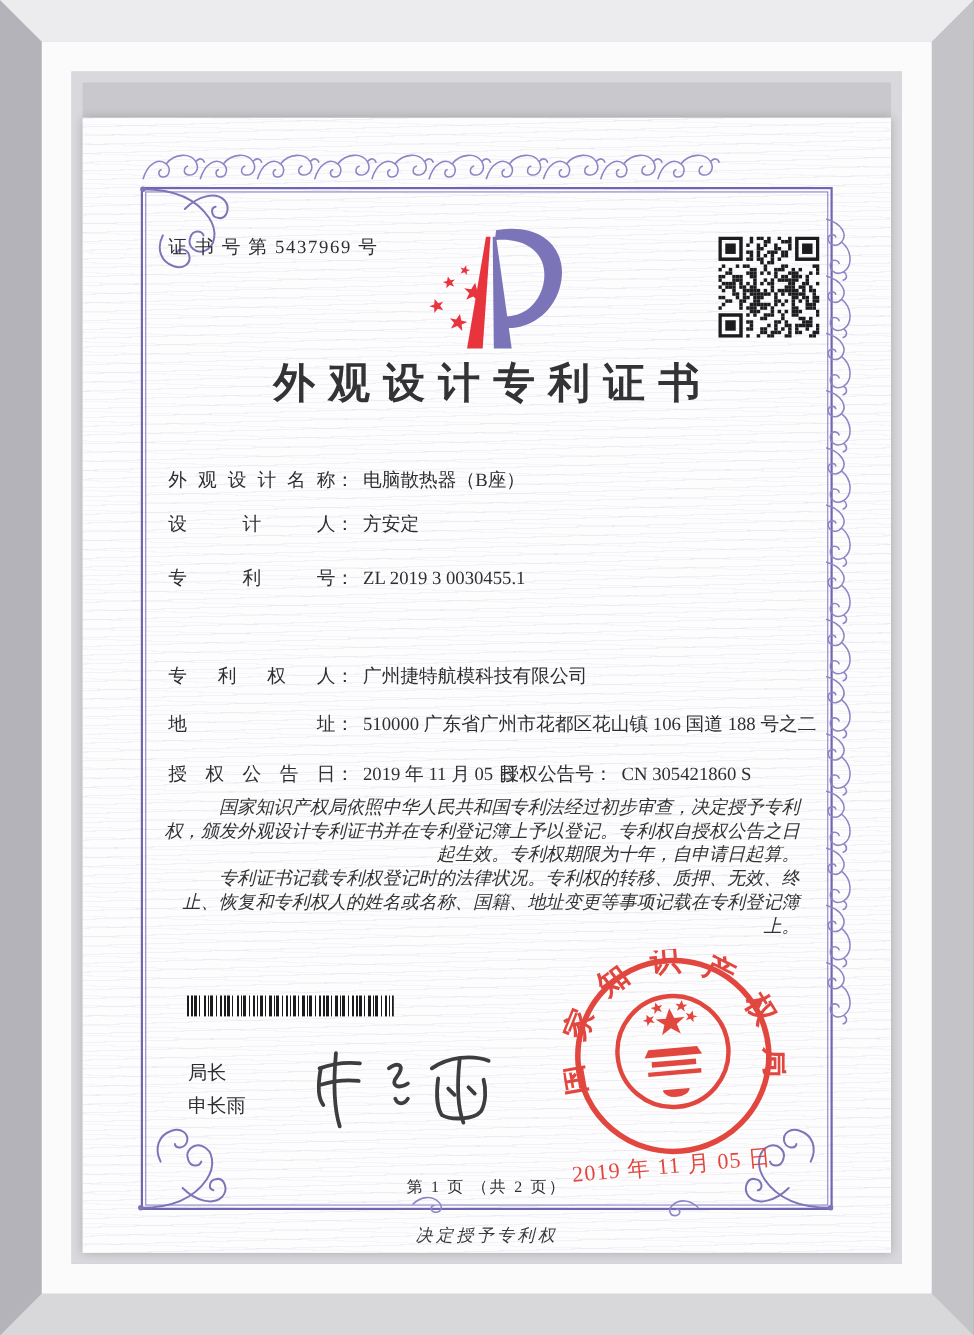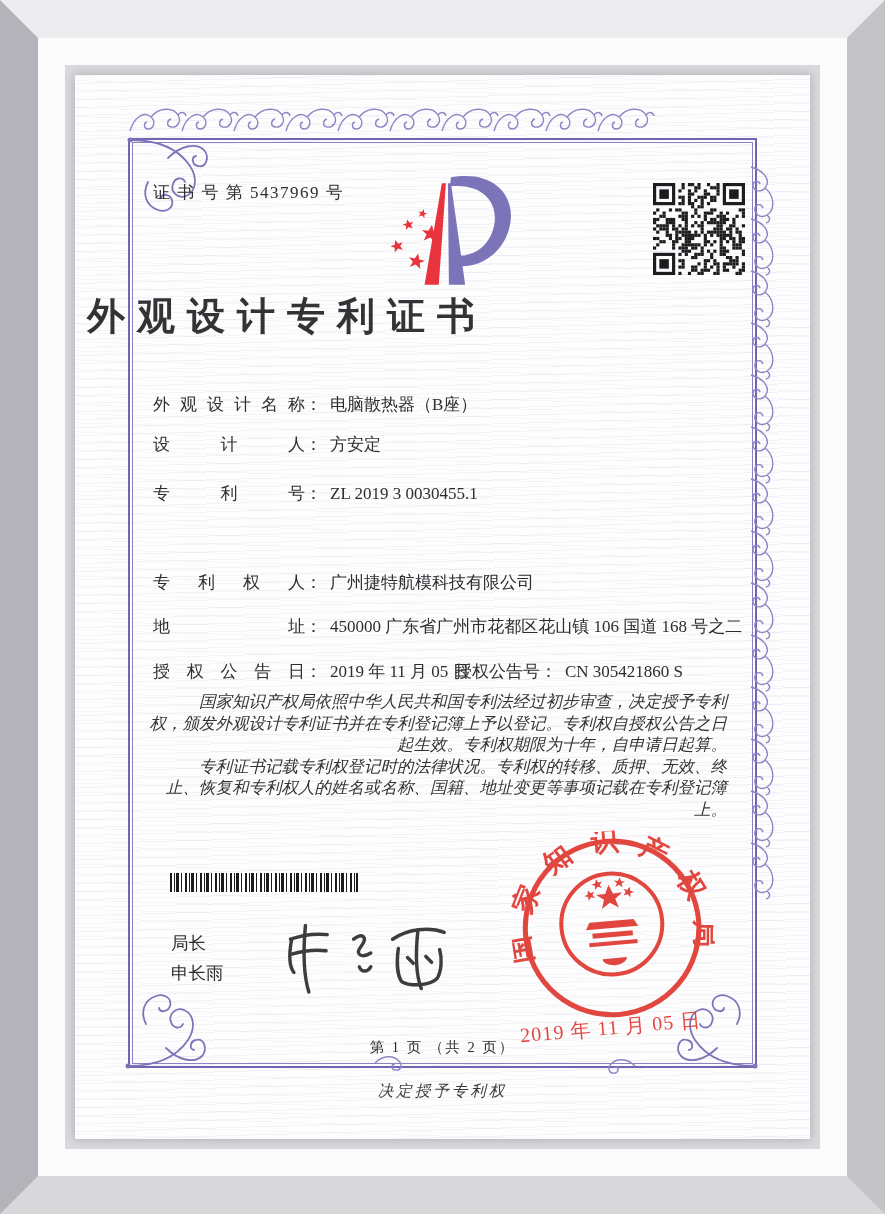--- a/index.html
+++ b/index.html
@@ -9,30 +9,30 @@
   .bevel{position:absolute;inset:0;border:38px solid;
          border-color:#ececee #c3c3c8 #d8d8db #b3b3b9;box-sizing:border-box;}
   .liner{position:absolute;inset:38px;border:27px solid #fbfbfc;box-sizing:border-box;
          box-shadow:inset 0 0 5px rgba(0,0,0,.18);}
   .gap{position:absolute;inset:65px;border:10px solid #d9d9dd;box-sizing:border-box;}
   
   .paper{position:absolute;inset:75px;background:#fdfdfe;
          background-image:
            repeating-linear-gradient(178.4deg, rgba(128,122,190,.085) 0 1px, transparent 1px 8px),
            repeating-linear-gradient(181.7deg, rgba(128,122,190,.06) 0 1px, transparent 1px 9px);
-         box-shadow:0 0 9px rgba(0,0,0,.22);}
+         box-shadow:0 0 9px rgba(0,0,0,.22);margin-top:32px;}
   .inner-border{position:absolute;left:53px;top:63px;width:625px;height:926px;
          border:2px solid #6f66b2;}
   .inner-border::after{content:"";position:absolute;inset:2px;border:1px solid #8a82c2;}
   .lace{position:absolute;inset:0;width:735px;height:1064px;pointer-events:none;}
   
   .cert-no{position:absolute;left:78px;top:106px;font-size:17px;letter-spacing:1.5px;color:#2e2e30;}
   .logo{position:absolute;left:300px;top:86px;width:158px;height:142px;}
   .qr{position:absolute;left:578px;top:108px;width:92px;height:92px;}
-  .title{position:absolute;left:0;top:216px;width:100%;text-align:left;font-size:38px;
+  .title{position:absolute;left:0;top:216px;width:100%;text-align:center;font-size:38px;
          font-weight:bold;letter-spacing:12px;text-indent:12px;color:#333336;}
   .row{position:absolute;left:78px;font-size:17px;color:#2e2e30;white-space:nowrap;}
   .lbl{display:inline-block;width:152px;text-align:justify;text-align-last:justify;
        vertical-align:top;}
   .colon{margin-right:8px;}
   .grant-no{position:absolute;left:302px;top:0;white-space:nowrap;text-align:center;}
   .paras{position:absolute;left:60px;top:616px;width:592px;color:#333;text-align:right;}
   .paras p{margin:0;font-size:16.5px;line-height:21.5px;text-indent:2em;font-style:italic;}
   .barcode{position:absolute;left:95px;top:798px;width:188px;height:19px;
        background:repeating-linear-gradient(90deg,#1b1b1d 0 2px,#fff 2px 4px,#1b1b1d 4px 5px,
@@ -449,21 +449,21 @@
     <div class="row" style="top:358px">
       <span class="lbl">设计人</span><span class="colon">：</span><span>方安定</span>
     </div>
     <div class="row" style="top:407px">
       <span class="lbl">专利号</span><span class="colon">：</span><span>ZL 2019 3 0030455.1</span>
     </div>
     <div class="row" style="top:496px">
       <span class="lbl">专利权人</span><span class="colon">：</span><span>广州捷特航模科技有限公司</span>
     </div>
     <div class="row" style="top:540px">
-      <span class="lbl">地址</span><span class="colon">：</span><span>450000 广东省广州市花都区花山镇 106 国道 168 号之二</span>
+      <span class="lbl">地址</span><span class="colon">：</span><span>510000 广东省广州市花都区花山镇 106 国道 188 号之二</span>
     </div>
 
     <div class="row" style="top:585px">
       <span class="lbl">授权公告日</span><span class="colon">：</span><span>2019 年 11 月 05 日</span>
       <span class="grant-no">
         <span>授权公告号</span><span class="colon">：</span><span>CN 305421860 S</span>
       </span>
     </div>
 
     <div class="paras">

